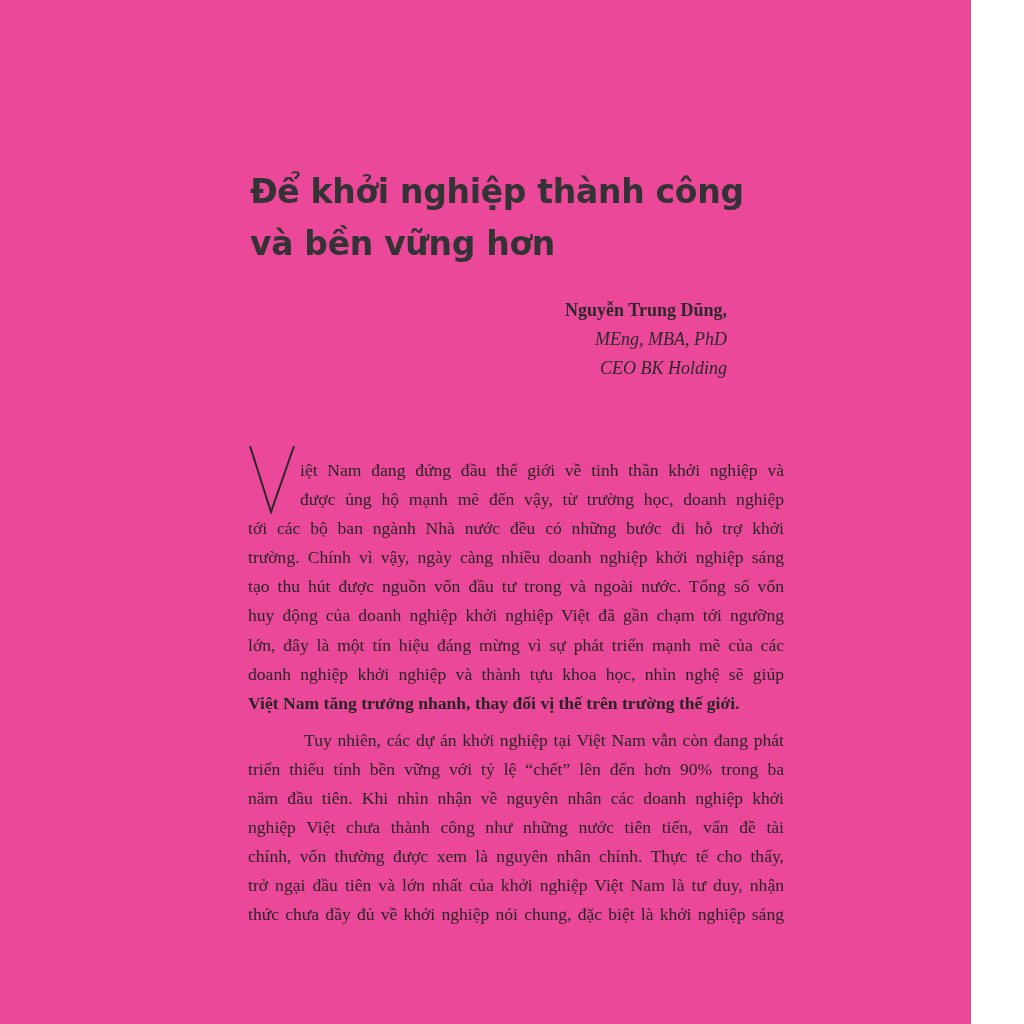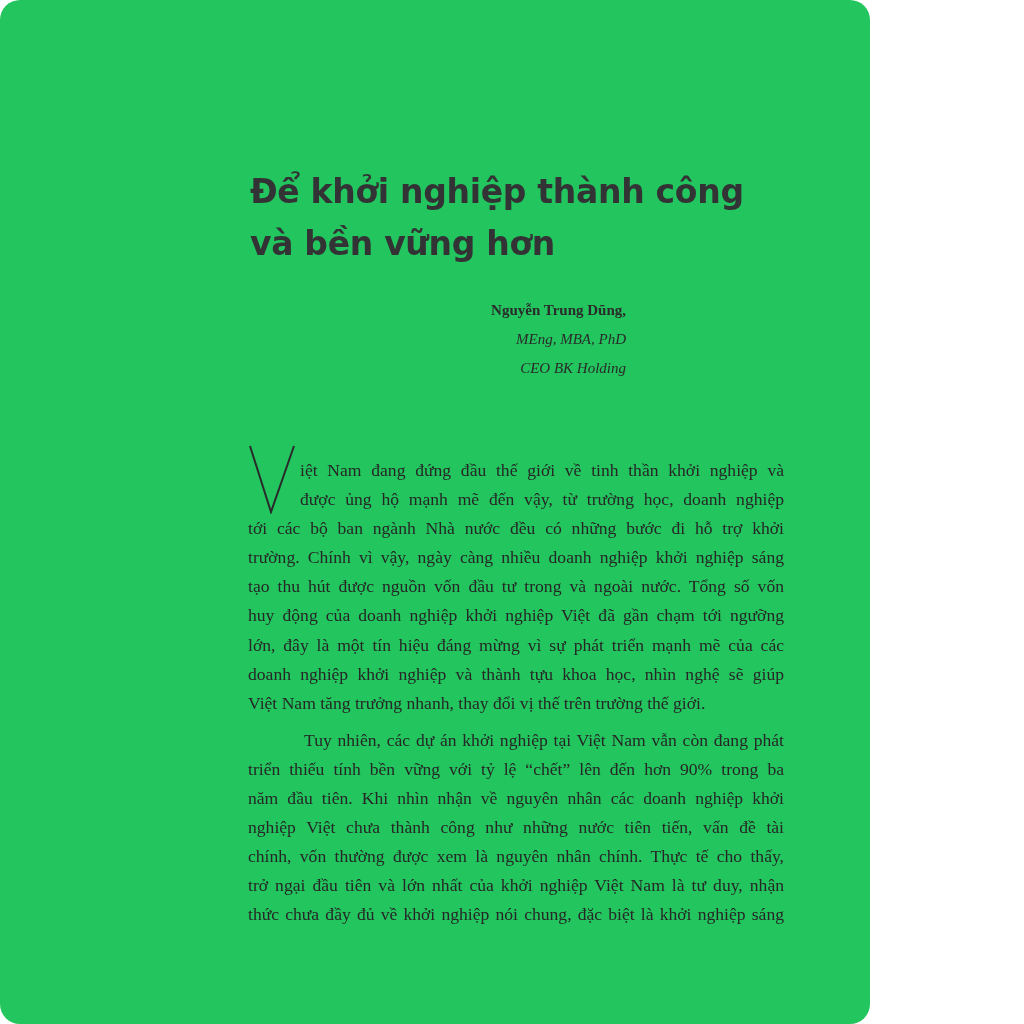--- a/index.html
+++ b/index.html
@@ -10,23 +10,22 @@
     body {
       width: 1024px;
       height: 1024px;
       position: relative;
       overflow: hidden;
       color: #2a2a2a;
     }
     .page {
       position: absolute;
       left: 0; top: 0;
-      width: 870px; height: 1024px;
-      background: #22c55e;
-      border-radius: 20px;
+      width: 971px; height: 1024px;
+      background: #ec4899;
     }
     .title {
       position: absolute;
       left: 250px;
       top: 166px;
       width: 520px;
       font-family: "DejaVu Sans", sans-serif;
       font-weight: bold;
       font-size: 33px;
       line-height: 52px;
@@ -34,21 +33,21 @@
       letter-spacing: -0.3px;
       margin: 0;
     }
     .title span { display: block; white-space: nowrap; }
     .byline {
       position: absolute;
       right: 244px;
       top: 296px;
       text-align: right;
       font-family: "Liberation Serif", serif;
-      font-size: 15px;
+      font-size: 18px;
       line-height: 29px;
       color: #2a2a2a;
     }
     .byline .author { font-weight: bold; display: block; }
     .byline .credentials,
     .byline .position { font-style: italic; display: block; }
 
     .body-text {
       position: absolute;
       left: 248px;
@@ -60,21 +59,21 @@
       color: #262626;
       text-align: justify;
     }
     .line {
       display: block;
       white-space: nowrap;
       text-align-last: justify;
       text-align: justify;
       height: 29.1px;
     }
-    .line.last { text-align-last: left; }
+    .line.last { text-align-last: left; font-weight: bold; }
     .dropcap-wrap {
       position: absolute;
       left: 248px;
       top: 444px;
       width: 50px;
       height: 70px;
     }
     .indent-block { padding-left: 52px; }
     .para-gap { height: 8px; }
     .first-indent { padding-left: 56px; }

